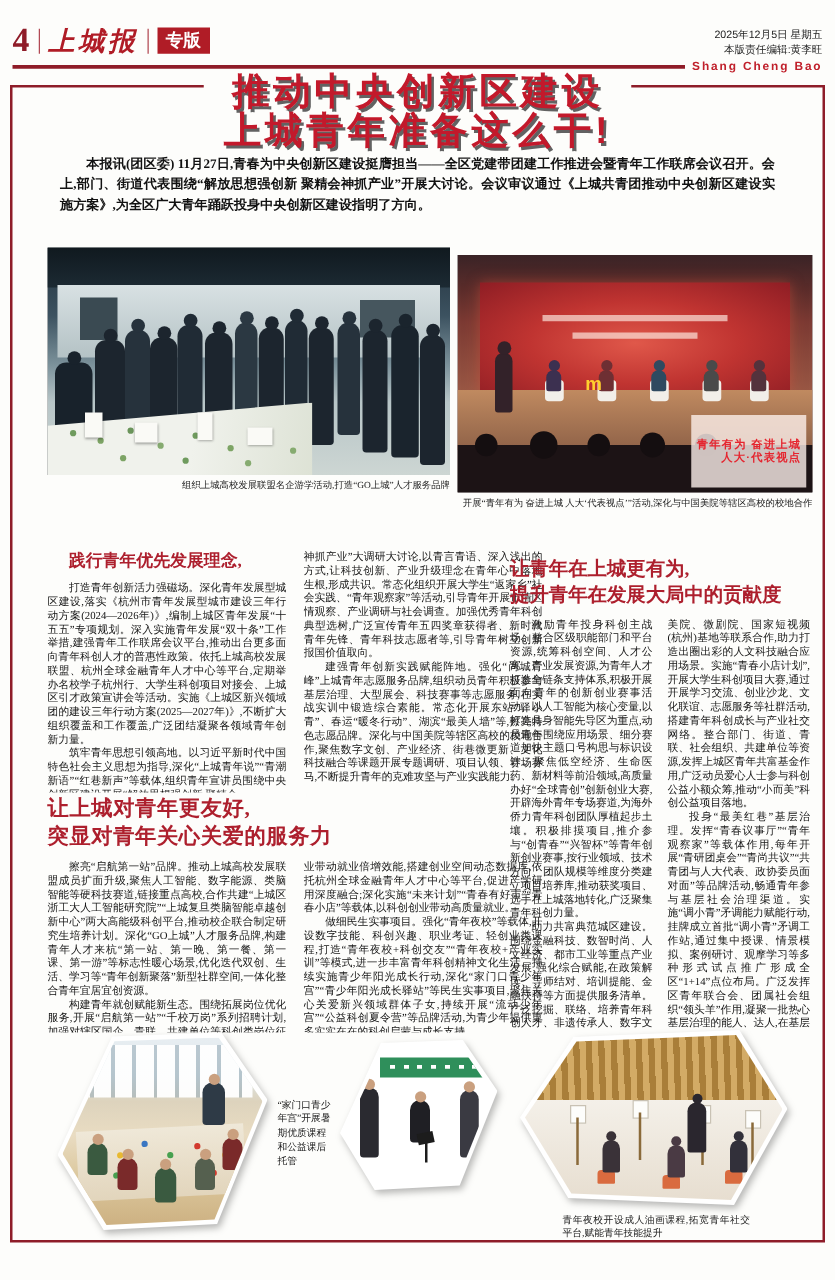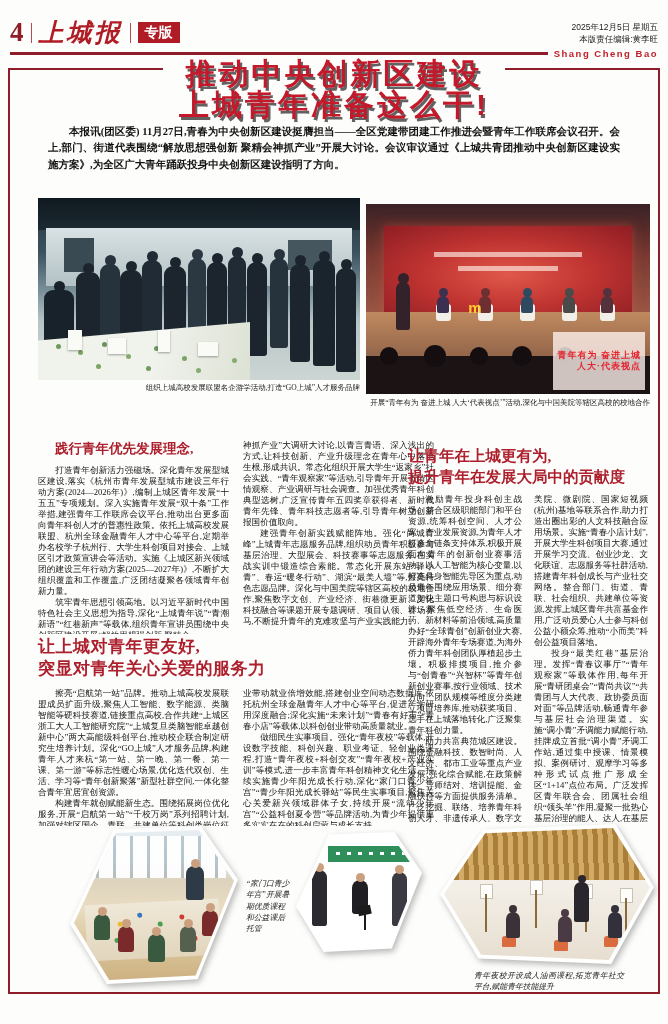--- a/index.html
+++ b/index.html
@@ -4,21 +4,21 @@
 <style>
   html,body{margin:0;padding:0;}
   body{width:668px;height:1024px;background:#ffffff;font-family:"Liberation Serif",serif;position:relative;overflow:hidden;color:#141414;}
   .page{position:absolute;inset:0;background:#fdfdfb;}
 
   
   .masthead{position:absolute;left:10px;right:10px;top:20px;height:26px;display:flex;justify-content:space-between;align-items:flex-end;}
   .mast-left{display:flex;align-items:center;gap:7px;}
   .pgnum{font-size:27px;font-weight:bold;color:#8f1c28;line-height:1;font-family:"Liberation Serif",serif;}
   .vbar{width:1px;height:20px;background:#b24a54;}
-  .paper{font-size:25px;font-weight:bold;font-style:italic;color:#b01c26;font-family:"DejaVu Serif",serif;letter-spacing:3px;line-height:1;}
+  .paper{font-size:21px;font-weight:bold;font-style:italic;color:#b01c26;font-family:"DejaVu Serif",serif;letter-spacing:3px;line-height:1;}
   .badge{background:#b01c26;color:#fff;font-weight:bold;font-size:14px;padding:2px 7px;line-height:1.2;font-family:"Liberation Sans",sans-serif;}
   .mast-right{text-align:right;font-size:8.5px;color:#222;line-height:1.5;font-family:"Liberation Sans",sans-serif;}
   .rule-row{position:absolute;left:10px;right:10px;top:48px;display:flex;align-items:center;}
   .rule{flex:1;height:2.5px;background:#8f1c28;}
   .eng{color:#c0202b;font-weight:bold;font-size:9.5px;letter-spacing:1.5px;margin-left:6px;font-family:"Liberation Sans",sans-serif;}
 
   
   .frame{position:absolute;left:8px;right:8px;top:68px;bottom:30px;border:2.5px solid #8e1d29;background:#fdfdfb;}
 
   .headline{position:absolute;top:-12px;left:50%;transform:translateX(-50%);background:#fdfdfb;padding:0 16px;margin:0;text-align:center;z-index:5;white-space:nowrap;}
@@ -70,21 +70,21 @@
   .h-md{margin-bottom:6px;}
   .h-md div{font-size:15.5px;font-weight:bold;color:#ad1f2d;line-height:1.35;}
   .article1{top:370px;left:28px;width:396px;height:194px;}
   .article1 .cols{height:194px;}
   .article2{top:566px;left:28px;width:396px;}
   .article2 .cols{height:138px;}
   .article3{top:376px;left:398px;width:240px;}
   .article3 .cols{height:330px;gap:12px;}
 
   
-  .strip{position:absolute;left:40px;top:754px;width:612px;height:168px;font-style:italic;}
+  .strip{position:absolute;left:16px;top:754px;width:612px;height:168px;}
   .hex-outer{position:absolute;filter:drop-shadow(2px 3px 3px rgba(0,0,0,.28));}
   .hex{position:absolute;inset:0;background:#fff;clip-path:polygon(26% 2%,78% 0%,100% 34%,76% 97%,22% 100%,0 62%);}
   .hex-in{position:absolute;inset:4px;clip-path:polygon(26% 2%,78% 0%,100% 34%,76% 97%,22% 100%,0 62%);overflow:hidden;}
   .hex3 .hex,.hex3 .hex-in{clip-path:polygon(20% 4%,82% 0,100% 45%,80% 100%,18% 96%,0 50%);}
   .s1{background:linear-gradient(180deg,#e8eef2 0%,#dce6ea 20%,#ddd3bd 34%,#e9dcc2 52%,#dcc89e 74%,#cdb182 100%);}
   .s1-win{position:absolute;top:6px;left:8px;right:8px;height:42px;background:repeating-linear-gradient(90deg,rgba(255,255,255,.95) 0 14px,rgba(150,170,182,.55) 14px 17px);}
   .s1-table{position:absolute;left:12px;right:14px;top:72px;height:56px;background:linear-gradient(180deg,#efe8d8,#e2d5bc);transform:rotate(-3deg);}
   .confetti{position:absolute;width:5px;height:5px;border-radius:50%;background:#d23a2e;box-shadow:18px 6px 0 #e8b931,38px -2px 0 #3a76c2,58px 8px 0 #47a04f,80px 2px 0 #d23a2e,102px 10px 0 #e8b931,14px 22px 0 #47a04f,52px 24px 0 #3a76c2,92px 24px 0 #d23a2e;}
   .kid{position:absolute;border-radius:8px 8px 3px 3px;}
   .kid::before{content:"";position:absolute;top:-7px;left:50%;margin-left:-4.5px;width:9px;height:9px;border-radius:50%;background:#caa07f;}

